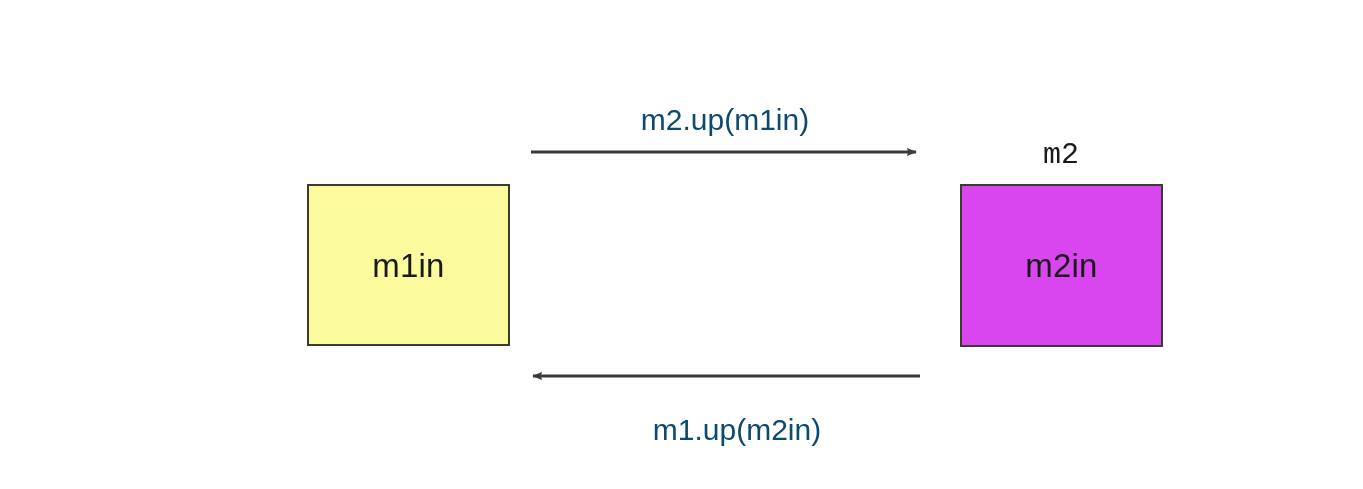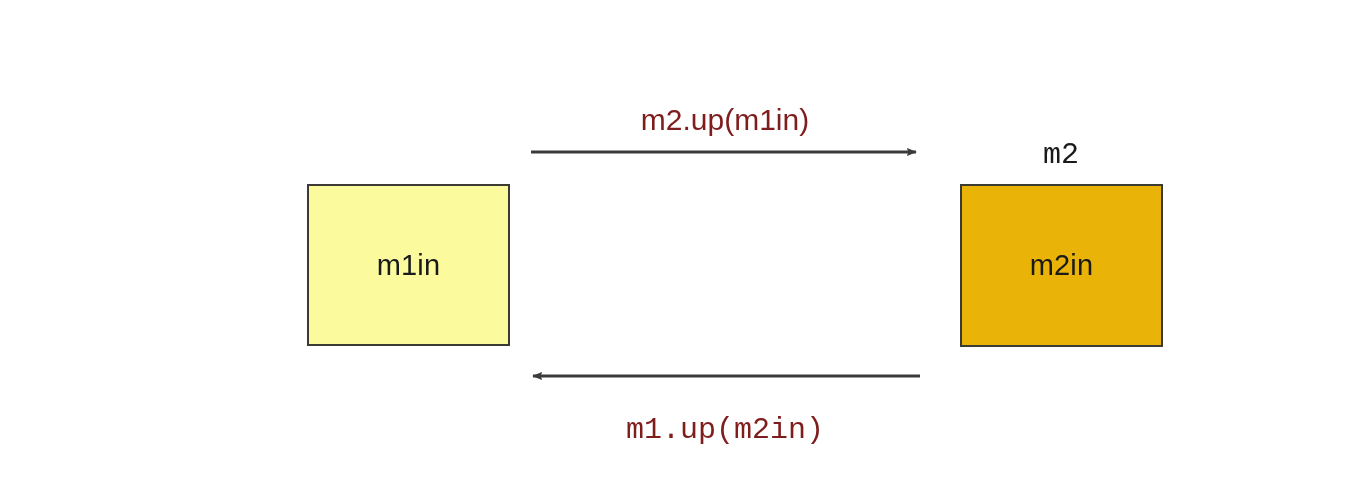--- a/index.html
+++ b/index.html
@@ -18,65 +18,65 @@
 
   .node-box {
     position: absolute;
     box-sizing: border-box;
     border: 2px solid #3b3b33;
     display: flex;
     align-items: center;
     justify-content: center;
   }
   .node-inner-label {
-    font-size: 29px;
+    font-size: 33px;
     color: #1a1a1a;
     letter-spacing: 0.2px;
     line-height: 1;
     user-select: none;
   }
 
   #box-m1 {
     left: 307px;
     top: 184px;
     width: 203px;
     height: 162px;
     background: #fbfb9e;
   }
   #box-m2 {
     left: 960px;
     top: 184px;
     width: 203px;
     height: 163px;
-    background: #eab308;
+    background: #d946ef;
   }
 
   .node-title {
     position: absolute;
     font-size: 30px;
     color: #1a1a1a;
     line-height: 1;
     text-align: center;
     white-space: nowrap;
     user-select: none;
   }
   #title-m1 { left: 308px; top: 140px; width: 200px; }
   #title-m2 { left: 961px; top: 140px; width: 200px; font-family: Liberation Mono, monospace; }
 
   .edge-label {
     position: absolute;
     font-size: 30px;
-    color: #7f1d1d;
+    color: #0c4a6e;
     line-height: 1;
     text-align: center;
     white-space: nowrap;
     user-select: none;
   }
   #label-top    { left: 525px; top: 105px; width: 400px; }
-  #label-bottom { left: 525px; top: 415px; width: 400px; font-family: Liberation Mono, monospace; }
+  #label-bottom { left: 537px; top: 415px; width: 400px; }
 
   .edge-svg {
     position: absolute;
     left: 0;
     top: 0;
     width: 1363px;
     height: 489px;
     pointer-events: none;
     overflow: visible;
   }

